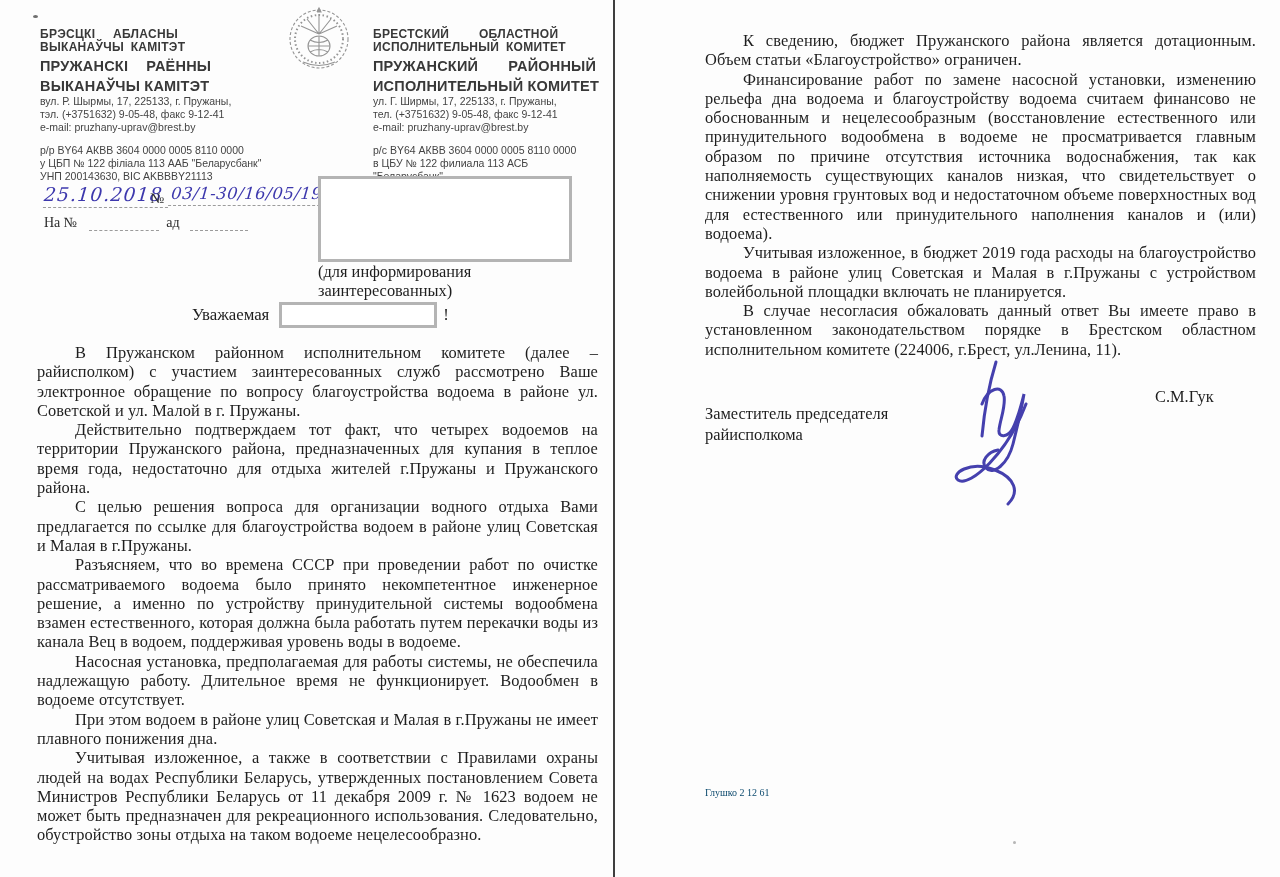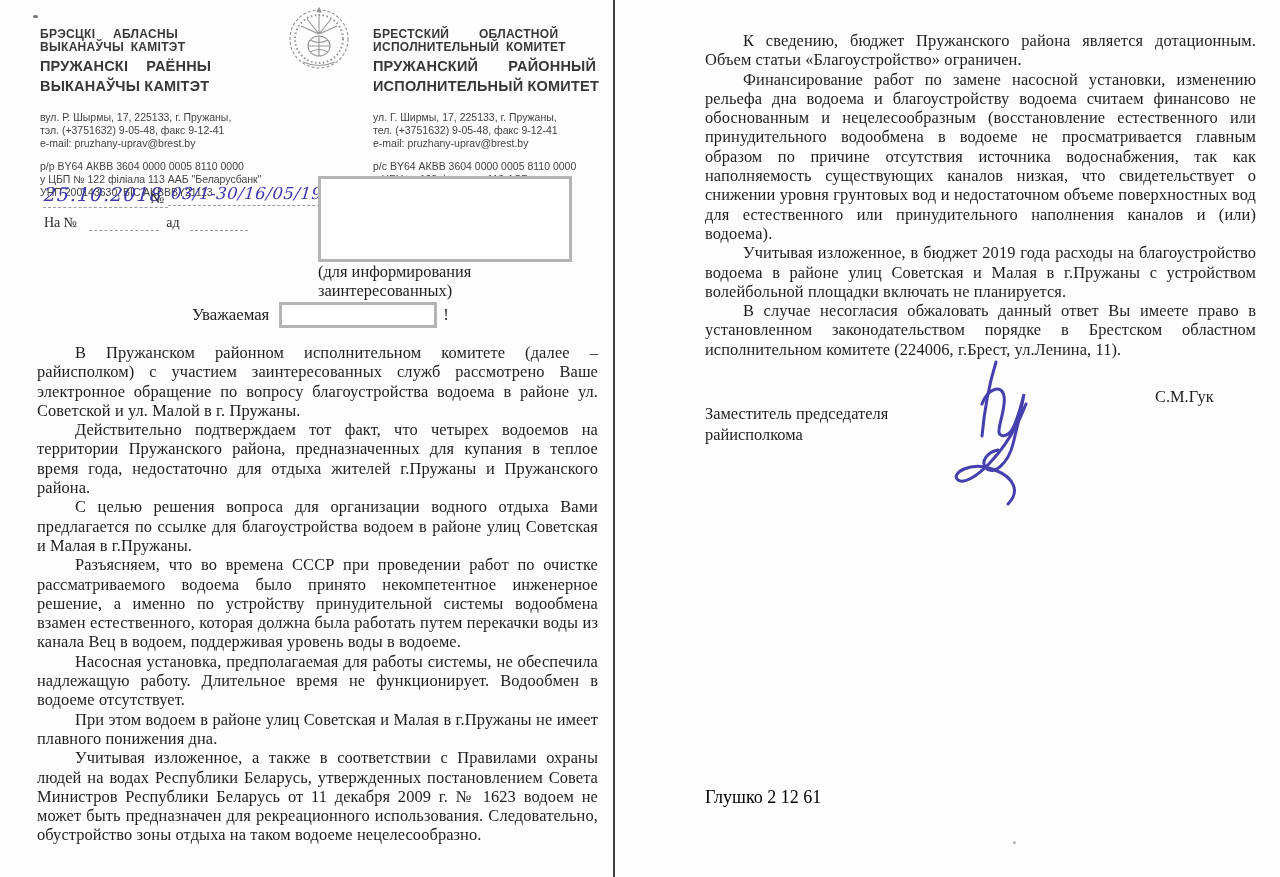--- a/index.html
+++ b/index.html
@@ -15,21 +15,21 @@
 
   
   .lh-block{position:absolute;font-family:"Liberation Sans",sans-serif;color:#383838;}
   .lh-left{left:40px;top:28px;width:238px;}
   .lh-right{left:373px;top:28px;width:228px;}
   .lh-small{font-weight:bold;font-size:12px;line-height:13px;letter-spacing:.3px;}
   .lh-big{font-weight:bold;font-size:14.5px;line-height:16px;margin-top:4px;letter-spacing:.2px;}
   .ws-a{word-spacing:14px;}
   .ws-b{word-spacing:26px;}
   .ws-c{word-spacing:3px;}
-  .lh-addr{font-size:10.5px;line-height:13px;margin-top:17px;color:#434343;}
+  .lh-addr{font-size:10.5px;line-height:13px;margin-top:1px;color:#434343;}
   .lh-bank{font-size:10.5px;line-height:13px;margin-top:10px;color:#434343;}
   .emblem{position:absolute;left:277px;top:6px;width:84px;height:66px;}
 
   
   .hand{font-family:"DejaVu Serif",serif;font-style:italic;color:#3d38ad;}
   .date-hand{position:absolute;left:44px;top:183px;font-size:19px;letter-spacing:1px;
     border-bottom:1px dashed #9c9c9c;padding:0 6px 2px 0;transform:skewX(-5deg);}
   .num-label{position:absolute;left:150px;top:190px;font-size:14.5px;color:#2c2c2c;}
   .num-hand{position:absolute;left:169px;top:184px;font-size:16.5px;letter-spacing:.5px;
     border-bottom:1px dashed #9c9c9c;padding:0 4px 2px 2px;transform:skewX(-5deg);}
@@ -53,21 +53,21 @@
   .body-text{position:absolute;}
   #body1{left:37px;top:343px;width:561px;}
   #body2{left:89px;top:31px;width:551px;}
   .body-text p{margin:0;text-indent:38px;text-align:justify;
     font-size:16.4px;line-height:19.3px;letter-spacing:.1px;color:#1e1e1e;}
 
   
   .sig-position{position:absolute;left:89px;top:375px;font-size:16.4px;line-height:21px;margin-top:28px;}
   .sig-name{position:absolute;left:539px;top:387px;font-size:16.4px;}
   .sig-svg{position:absolute;left:322px;top:348px;width:150px;height:160px;}
-  .executor{position:absolute;left:89px;top:787px;font-size:18px;color:#000000;}
+  .executor{position:absolute;left:89px;top:787px;font-size:10px;color:#0c4a6e;}
 
   .dot{position:absolute;background:#6f6f6f;border-radius:50%;}
   .dot1{left:33px;top:15px;width:5px;height:3px;}
   .dot2{left:397px;top:841px;width:3px;height:3px;opacity:.5;}
 </style>
 </head>
 <body>
 
 <div class="page" id="page1">
   <span class="dot dot1"></span>

